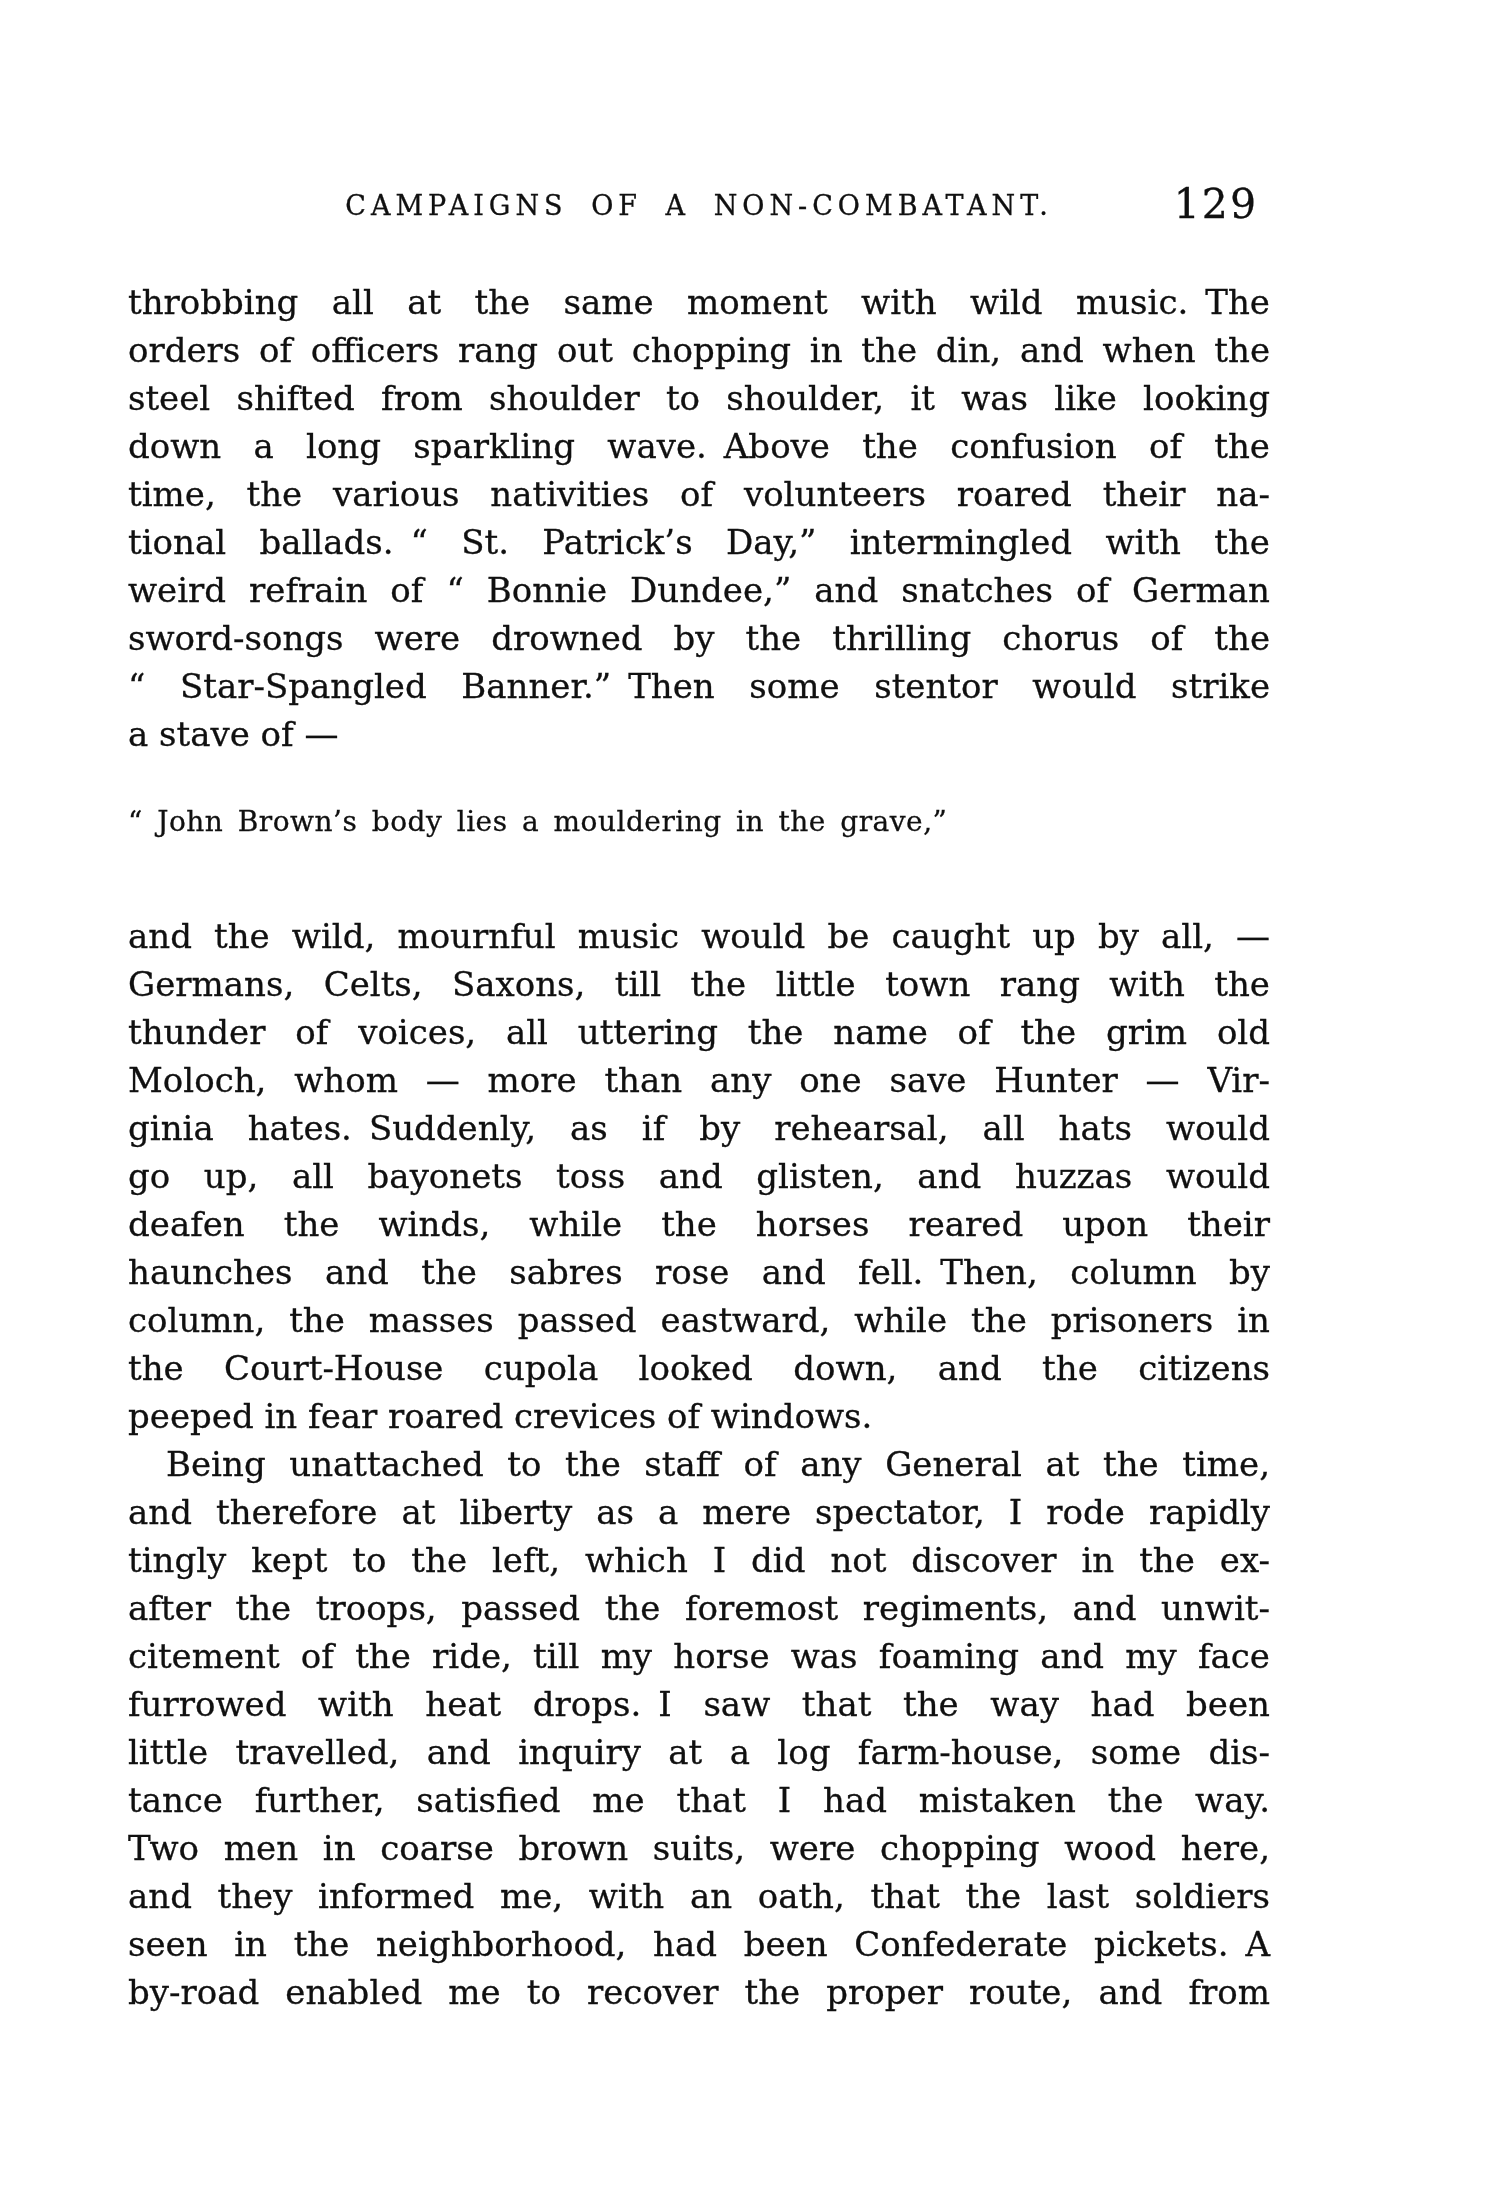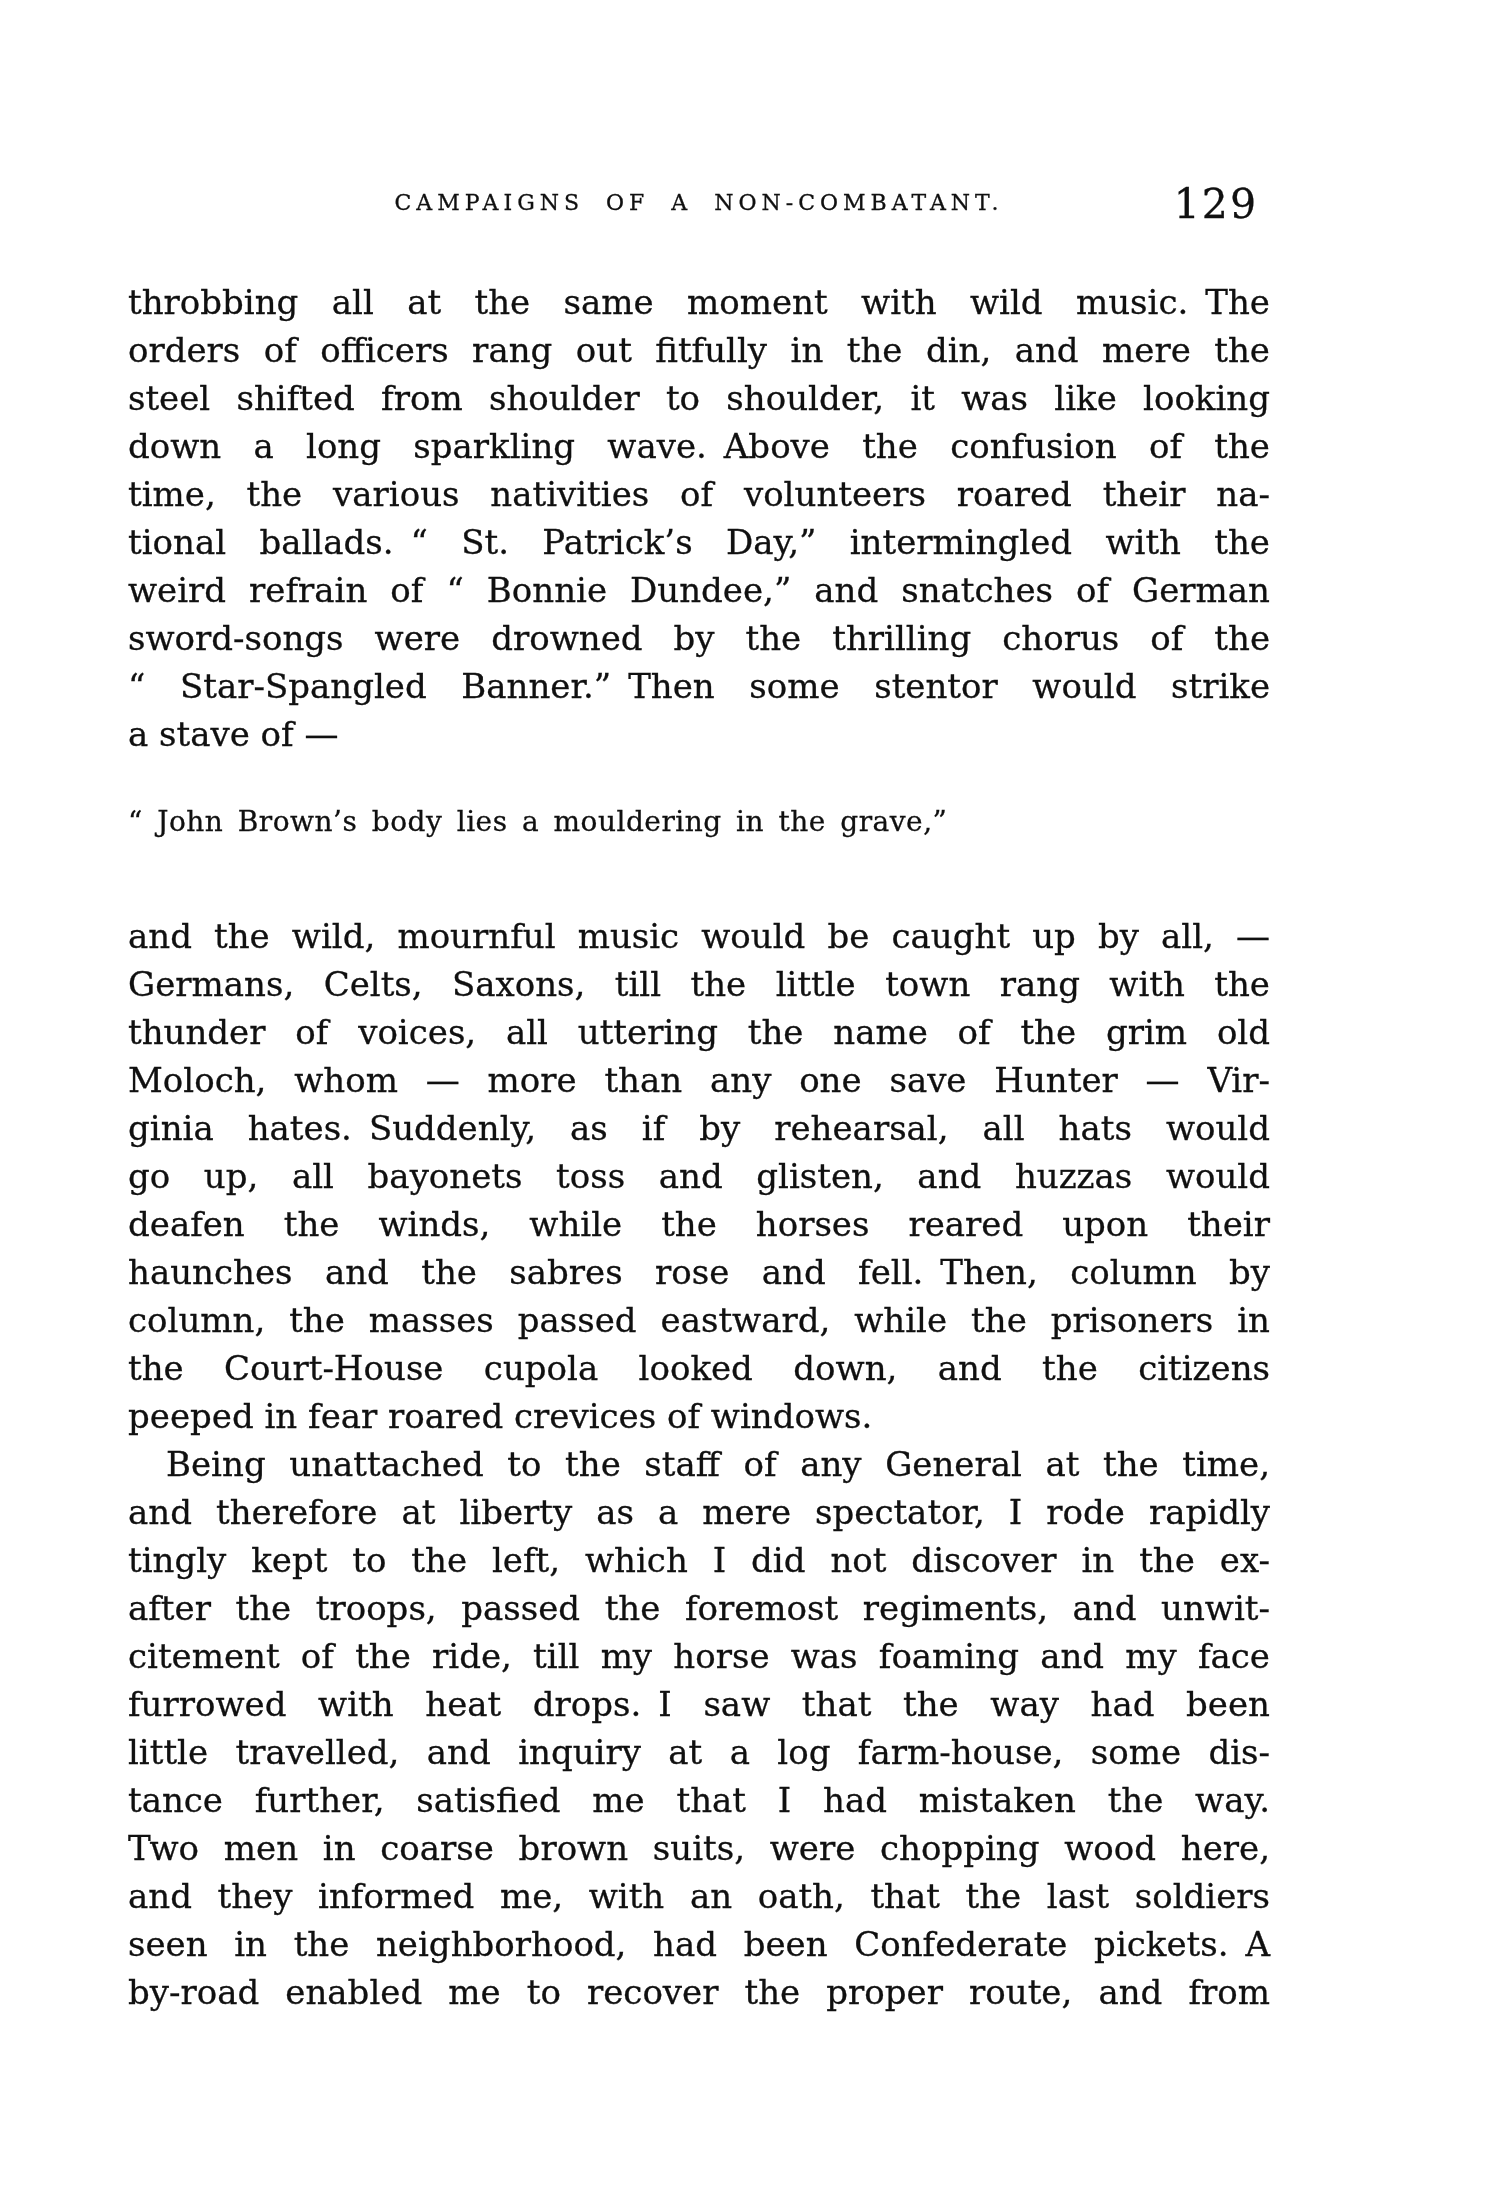--- a/index.html
+++ b/index.html
@@ -25,21 +25,21 @@
   }
   .header {
     position: relative;
     height: 50px;
   }
   .title {
     position: absolute;
     left: 50%;
     transform: translateX(-50%);
     top: 8px;
-    font-size: 22px;
+    font-size: 27px;
     letter-spacing: 5px;
     word-spacing: 10px;
     white-space: nowrap;
   }
   .pagenum {
     position: absolute;
     right: 12px;
     top: -2px;
     font-size: 41px;
     letter-spacing: 2px;
@@ -76,21 +76,21 @@
 
 <div class="page">
   <div class="content">
     <div class="header">
       <div class="title">CAMPAIGNS OF A NON-COMBATANT.</div>
       <div class="pagenum">129</div>
     </div>
     <div class="textbody">
         <div class="paragraph">
           <div class="line">throbbing all at the same moment with wild music. The</div>
-          <div class="line">orders of officers rang out fitfully in the din, and mere the</div>
+          <div class="line">orders of officers rang out chopping in the din, and when the</div>
           <div class="line">steel shifted from shoulder to shoulder, it was like looking</div>
           <div class="line">down a long sparkling wave. Above the confusion of the</div>
           <div class="line">time, the various nativities of volunteers roared their na-</div>
           <div class="line">tional ballads. “ St. Patrick’s Day,” intermingled with the</div>
           <div class="line">weird refrain of “ Bonnie Dundee,” and snatches of German</div>
           <div class="line">sword-songs were drowned by the thrilling chorus of the</div>
           <div class="line">“ Star-Spangled Banner.” Then some stentor would strike</div>
           <div class="line last">a stave of —</div>
         </div>
         <div class="quote">“ John Brown’s body lies a mouldering in the grave,”</div>

